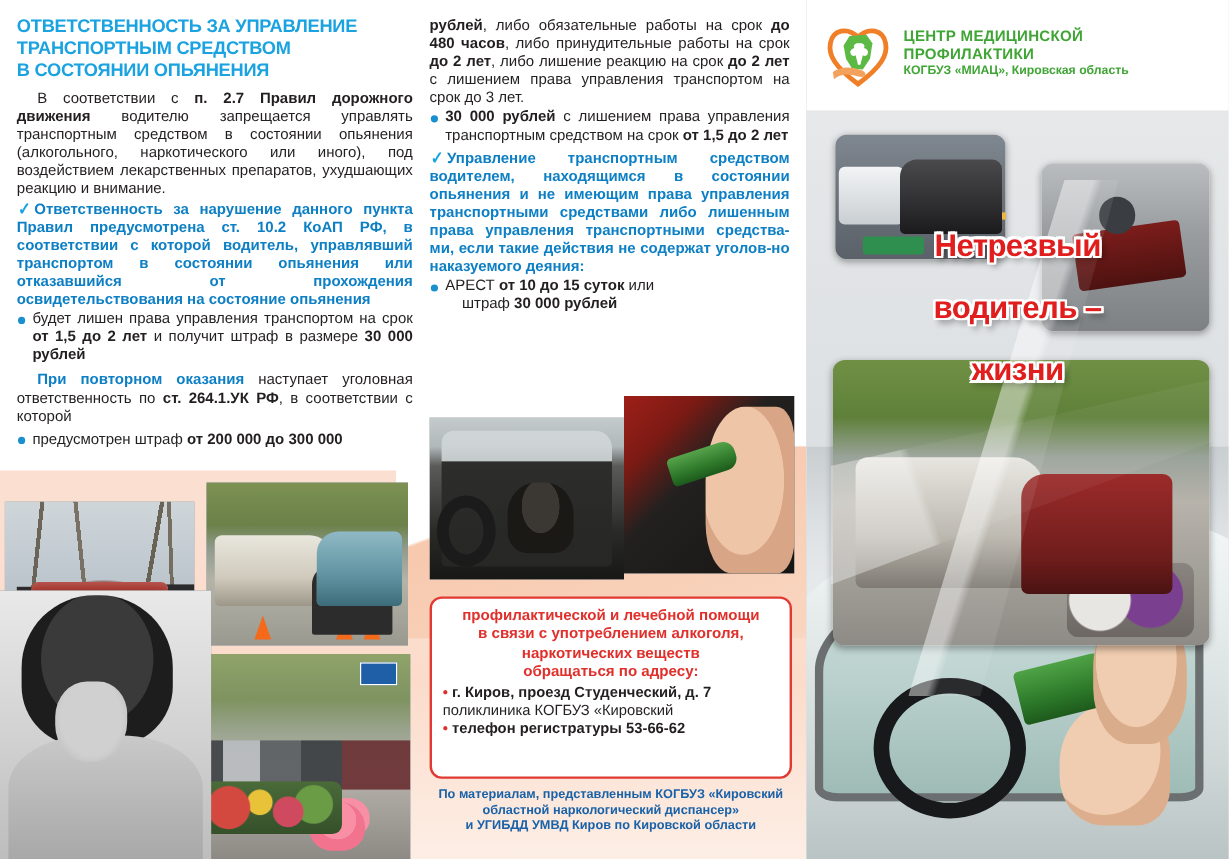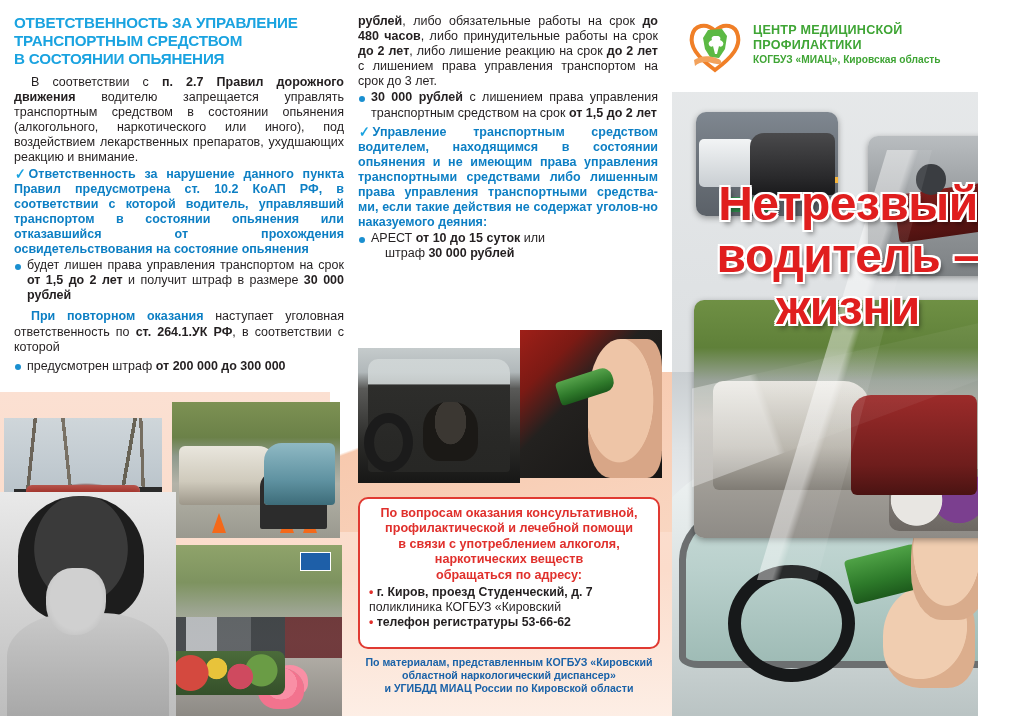--- a/index.html
+++ b/index.html
@@ -269,21 +269,21 @@
     text-align: center;
     color: #1a62a8;
     font-weight: bold;
     font-size: 10.6px;
     line-height: 13.2px;
   }
 
   
   .cover {
     position: absolute; left: 672px; top: 0;
-    width: 306px; height: 716px;
+    width: 352px; height: 716px;
     background: linear-gradient(180deg,#e9ebec 0%, #dfe2e4 40%, #d3d7da 100%);
     overflow: hidden;
   }
   .cover-white-top {
     position:absolute; left:0; top:0; width:352px; height:92px;
     background:#ffffff;
   }
   
   .logo-wrap{
     position:absolute; left:14px; top:16px; display:flex; align-items:center; gap:9px;
@@ -370,21 +370,21 @@
     clip-path: polygon(0% 34%, 100% 6%, 100% 26%, 0% 72%);
     pointer-events:none;
   }
 
   
   .cover-title{
     position:absolute; left:0; top:178px; width:352px;
     text-align:center;
     color:#e01e1e;
     font-weight:bold;
-    font-size:48px;
+    font-size:26px;
     line-height:52px;
     letter-spacing:-0.5px;
     text-shadow:
       -2px -2px 0 #ffffff, 2px -2px 0 #ffffff,
       -2px  2px 0 #ffffff, 2px  2px 0 #ffffff,
        0px  2px 0 #ffffff, 0px -2px 0 #ffffff,
        2px  0px 0 #ffffff,-2px  0px 0 #ffffff,
        3px  4px 5px rgba(0,0,0,.45);
     pointer-events:none;
   }
@@ -469,37 +469,36 @@
     </div>
 
     <div class="photo" id="ph-drink">
       <div class="ph-drink-bg">
         <span class="bottle"></span>
       </div>
     </div>
 
     <div class="contact-box">
       <div class="contact-title">
-        <div>По вопросам оказания консультативной,</div>
         <div>профилактической и лечебной помощи</div>
         <div>в связи с употреблением алкоголя,</div>
         <div>наркотических веществ</div>
         <div>обращаться по адресу:</div>
       </div>
       <div class="contact-addr">
         <div><span class="redbull">•</span> <b>г. Киров, проезд Студенческий, д. 7</b></div>
         <div>поликлиника КОГБУЗ «Кировский</div>
         <div><span class="redbull">•</span> <b>телефон регистратуры 53-66-62</b></div>
       </div>
     </div>
 
     <div class="footer-note">
       <div>По материалам, представленным КОГБУЗ «Кировский</div>
       <div>областной наркологический диспансер»</div>
-      <div>и УГИБДД МИАЦ России по Кировской области</div>
+      <div>и УГИБДД УМВД Киров по Кировской области</div>
     </div>
   </div>
 
   <div class="seam"></div>
 
   <div class="cover">
 
     <div class="cover-white-top"></div>
 
     <div class="logo-wrap">

